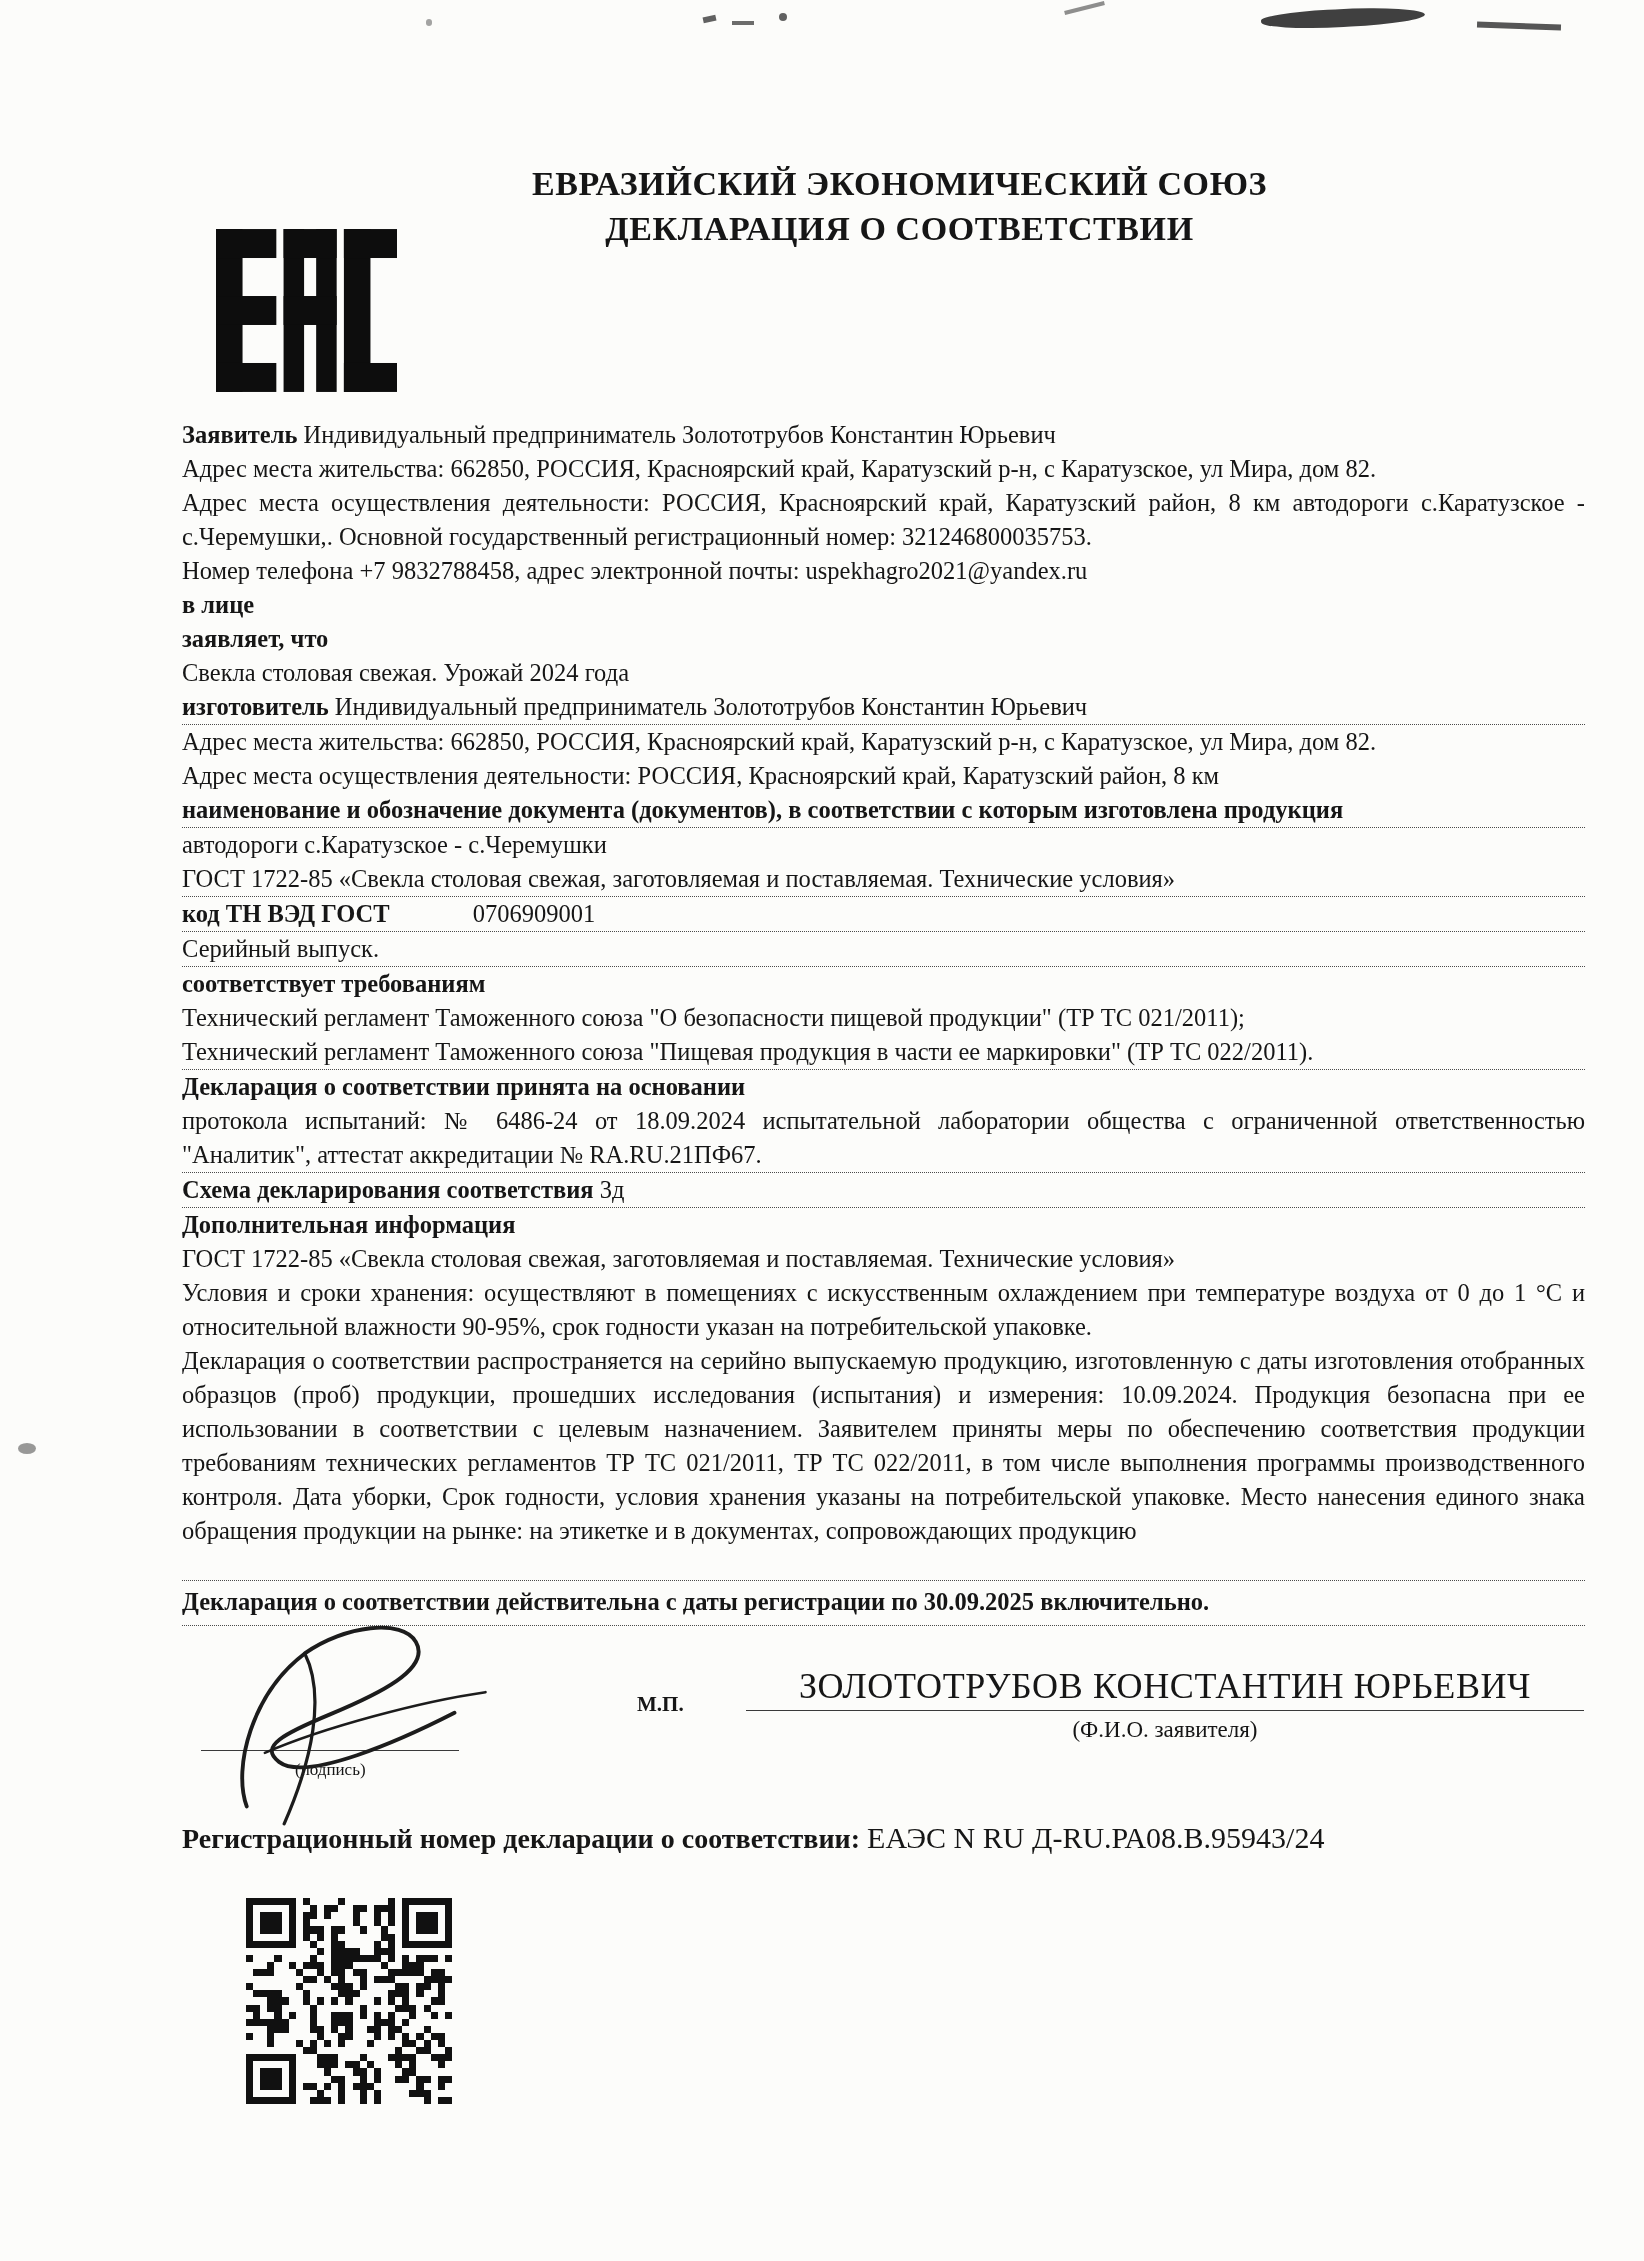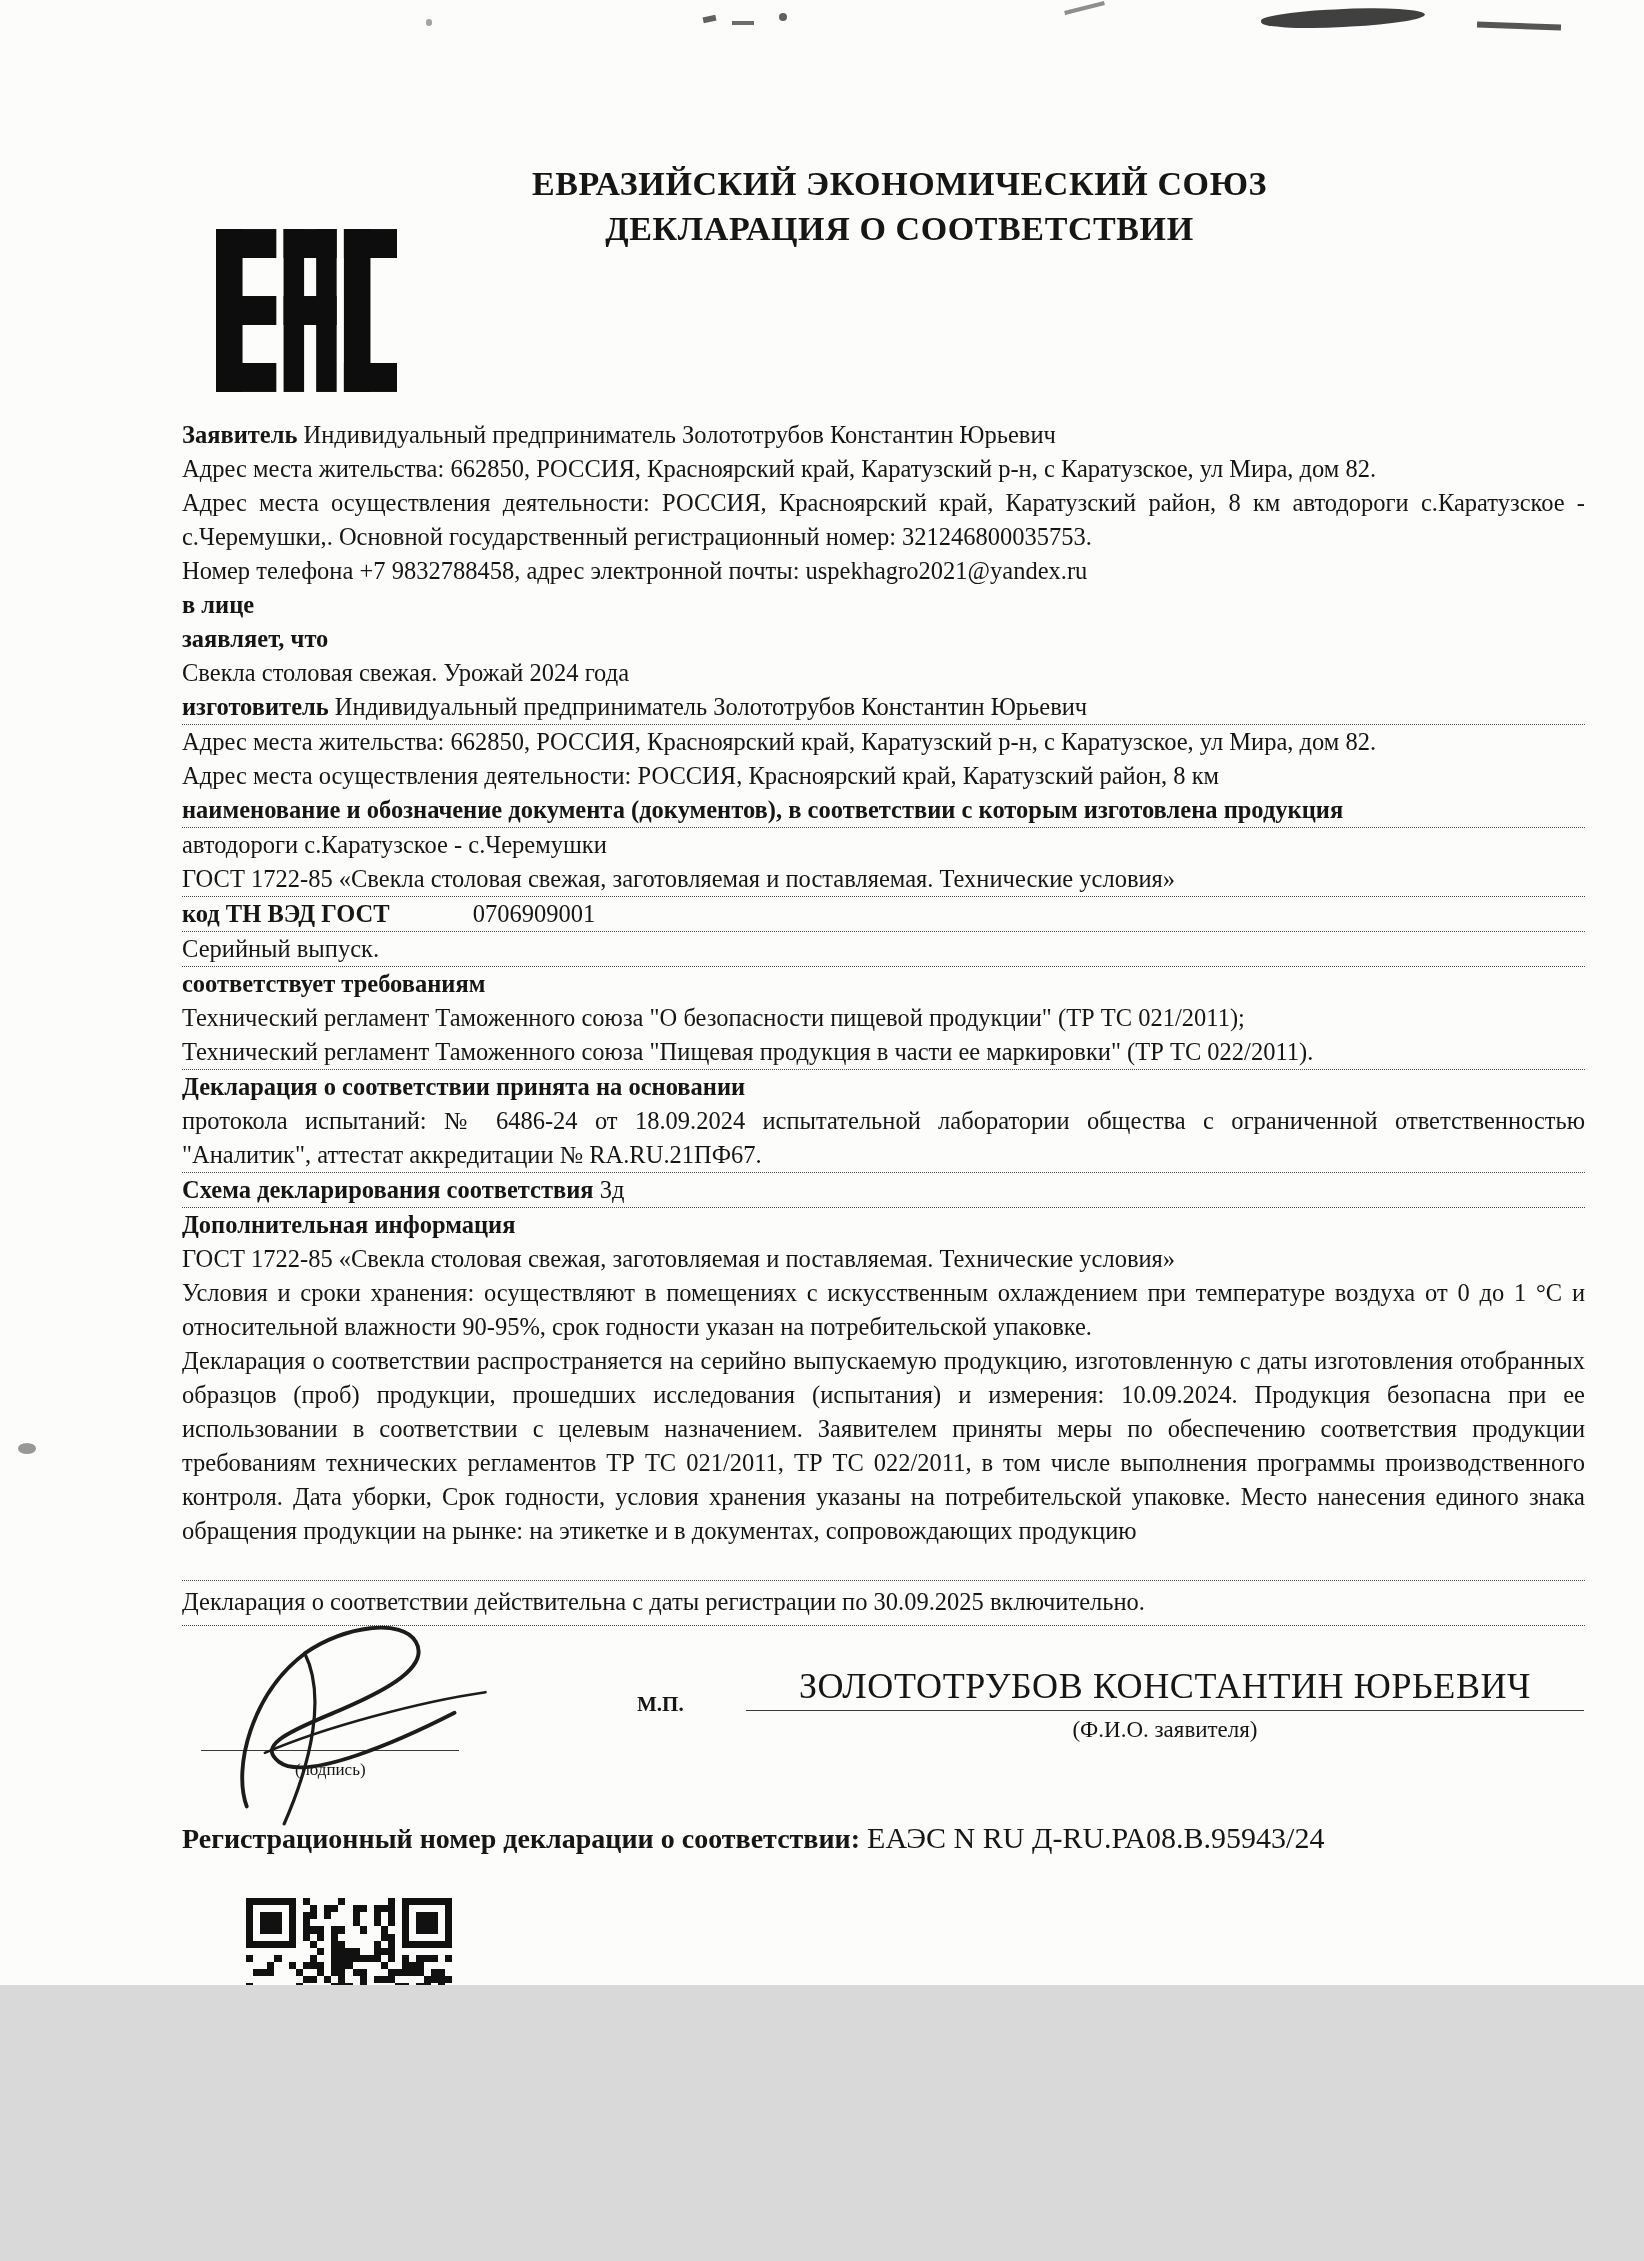--- a/index.html
+++ b/index.html
@@ -1,18 +1,18 @@
 <!DOCTYPE html>
 <html style="font-size:10.3px"><head>
 <meta charset="utf-8">
 <style>
   * { margin: 0; padding: 0; box-sizing: border-box; }
   html, body { background: #d9d9d9; }
   .page {
-    width: 1644px; height: 1985px;
+    width: 1644px; height: 2261px;
     margin: 0 auto;
     background: #fcfcfa;
     position: relative;
     font-family: "Liberation Serif", "DejaVu Serif", serif;
     color: #161616;
     overflow: hidden;
   }
 
   
   .artifact { position: absolute; background: #1f1f1f; }
@@ -41,21 +41,21 @@
   
   .content { margin: 0 59px 0 182px; font-size: 24.5px; line-height: 34px; padding-top: 5.2px; }
   .line { min-height: 34px; }
   .b { font-weight: bold; }
   .justify { text-align: justify; }
   .dotted { border-bottom: 1.9px dotted #4a4a4a; }
   .tnved-value { display: inline-block; margin-left: 83px; }
 
   .validity {
     margin-top: 32px;
-    font-weight: normal;
+    font-weight: bold;
     border-top: 1.9px dotted #4a4a4a;
     border-bottom: 1.9px dotted #4a4a4a;
     padding: 3.9px 0 6.4px 0;
   }
 
   
   .sign-area { position: relative; height: 171px; margin-top: 9px; }
   .signature-svg { position: absolute; left: 26px; top: -19.3px; width: 413px; height: 213px; z-index: 2; }
   .sign-line {
     position: absolute; left: 19.3px; top: 115px; width: 258px;

